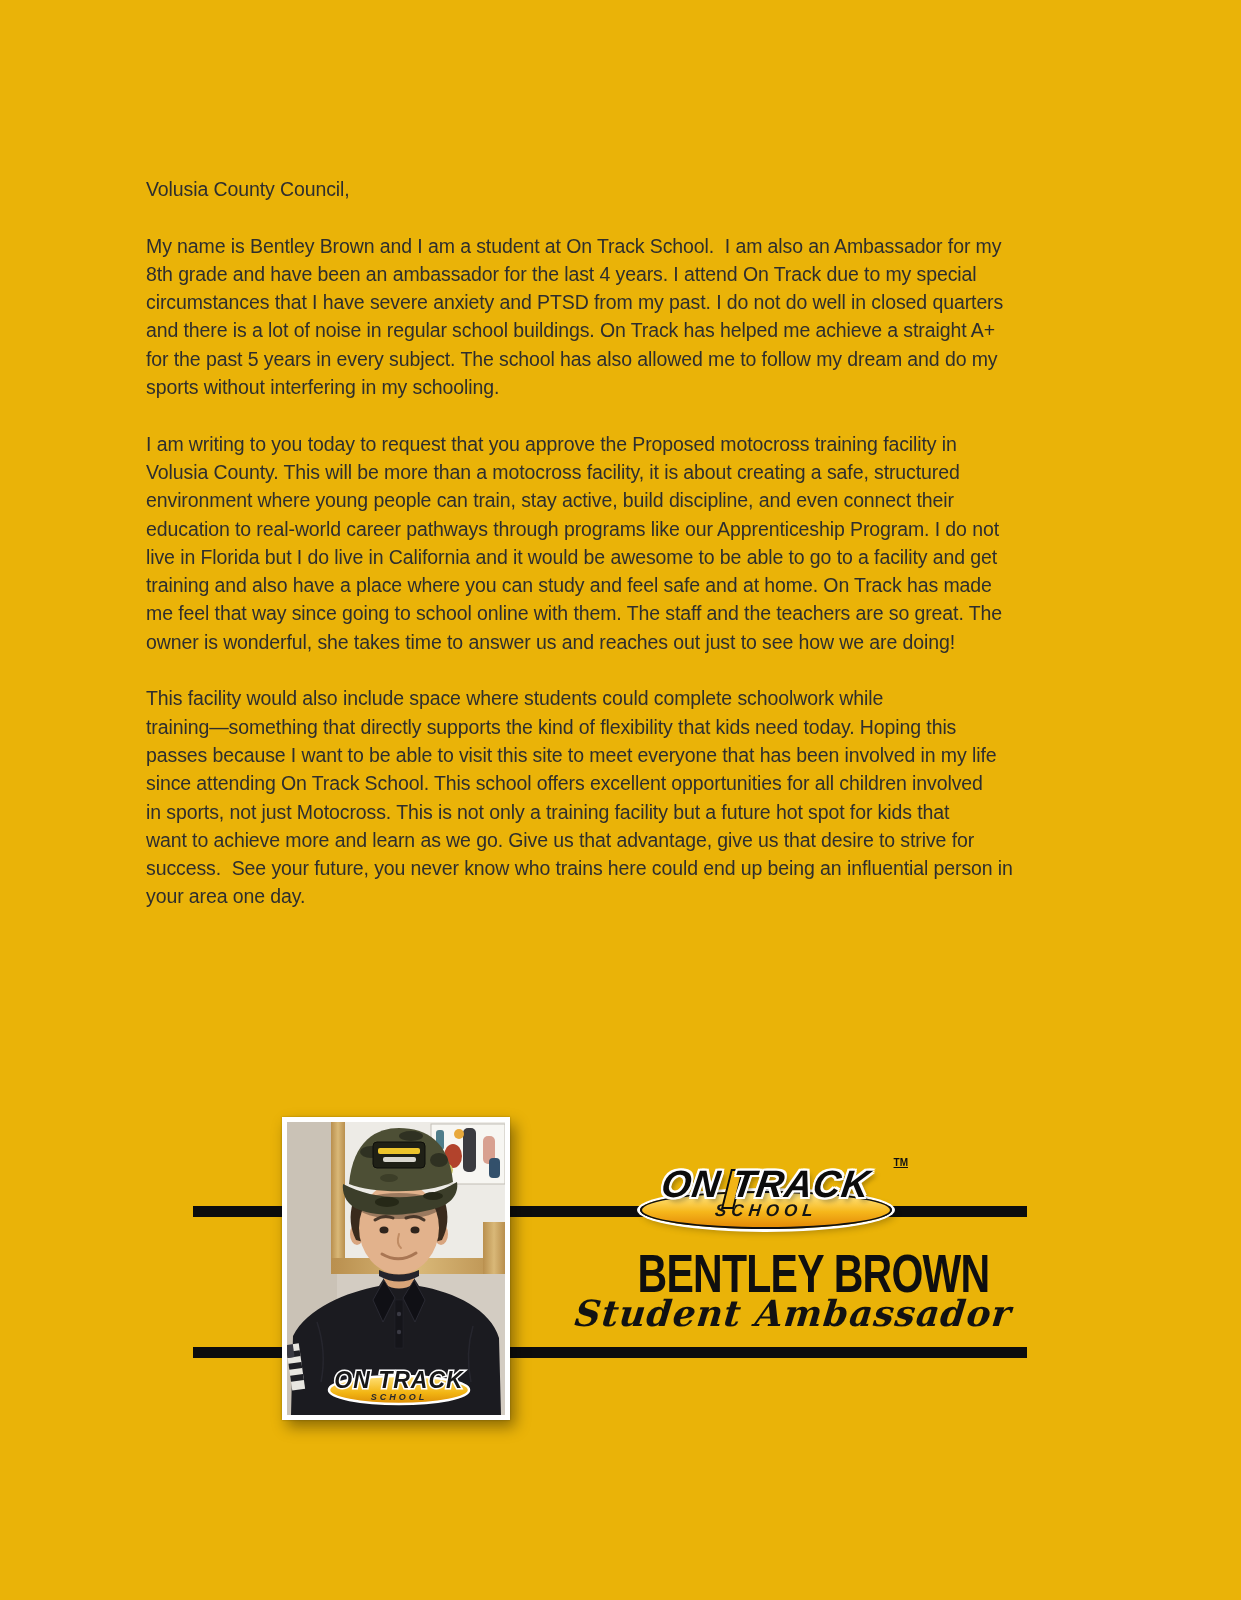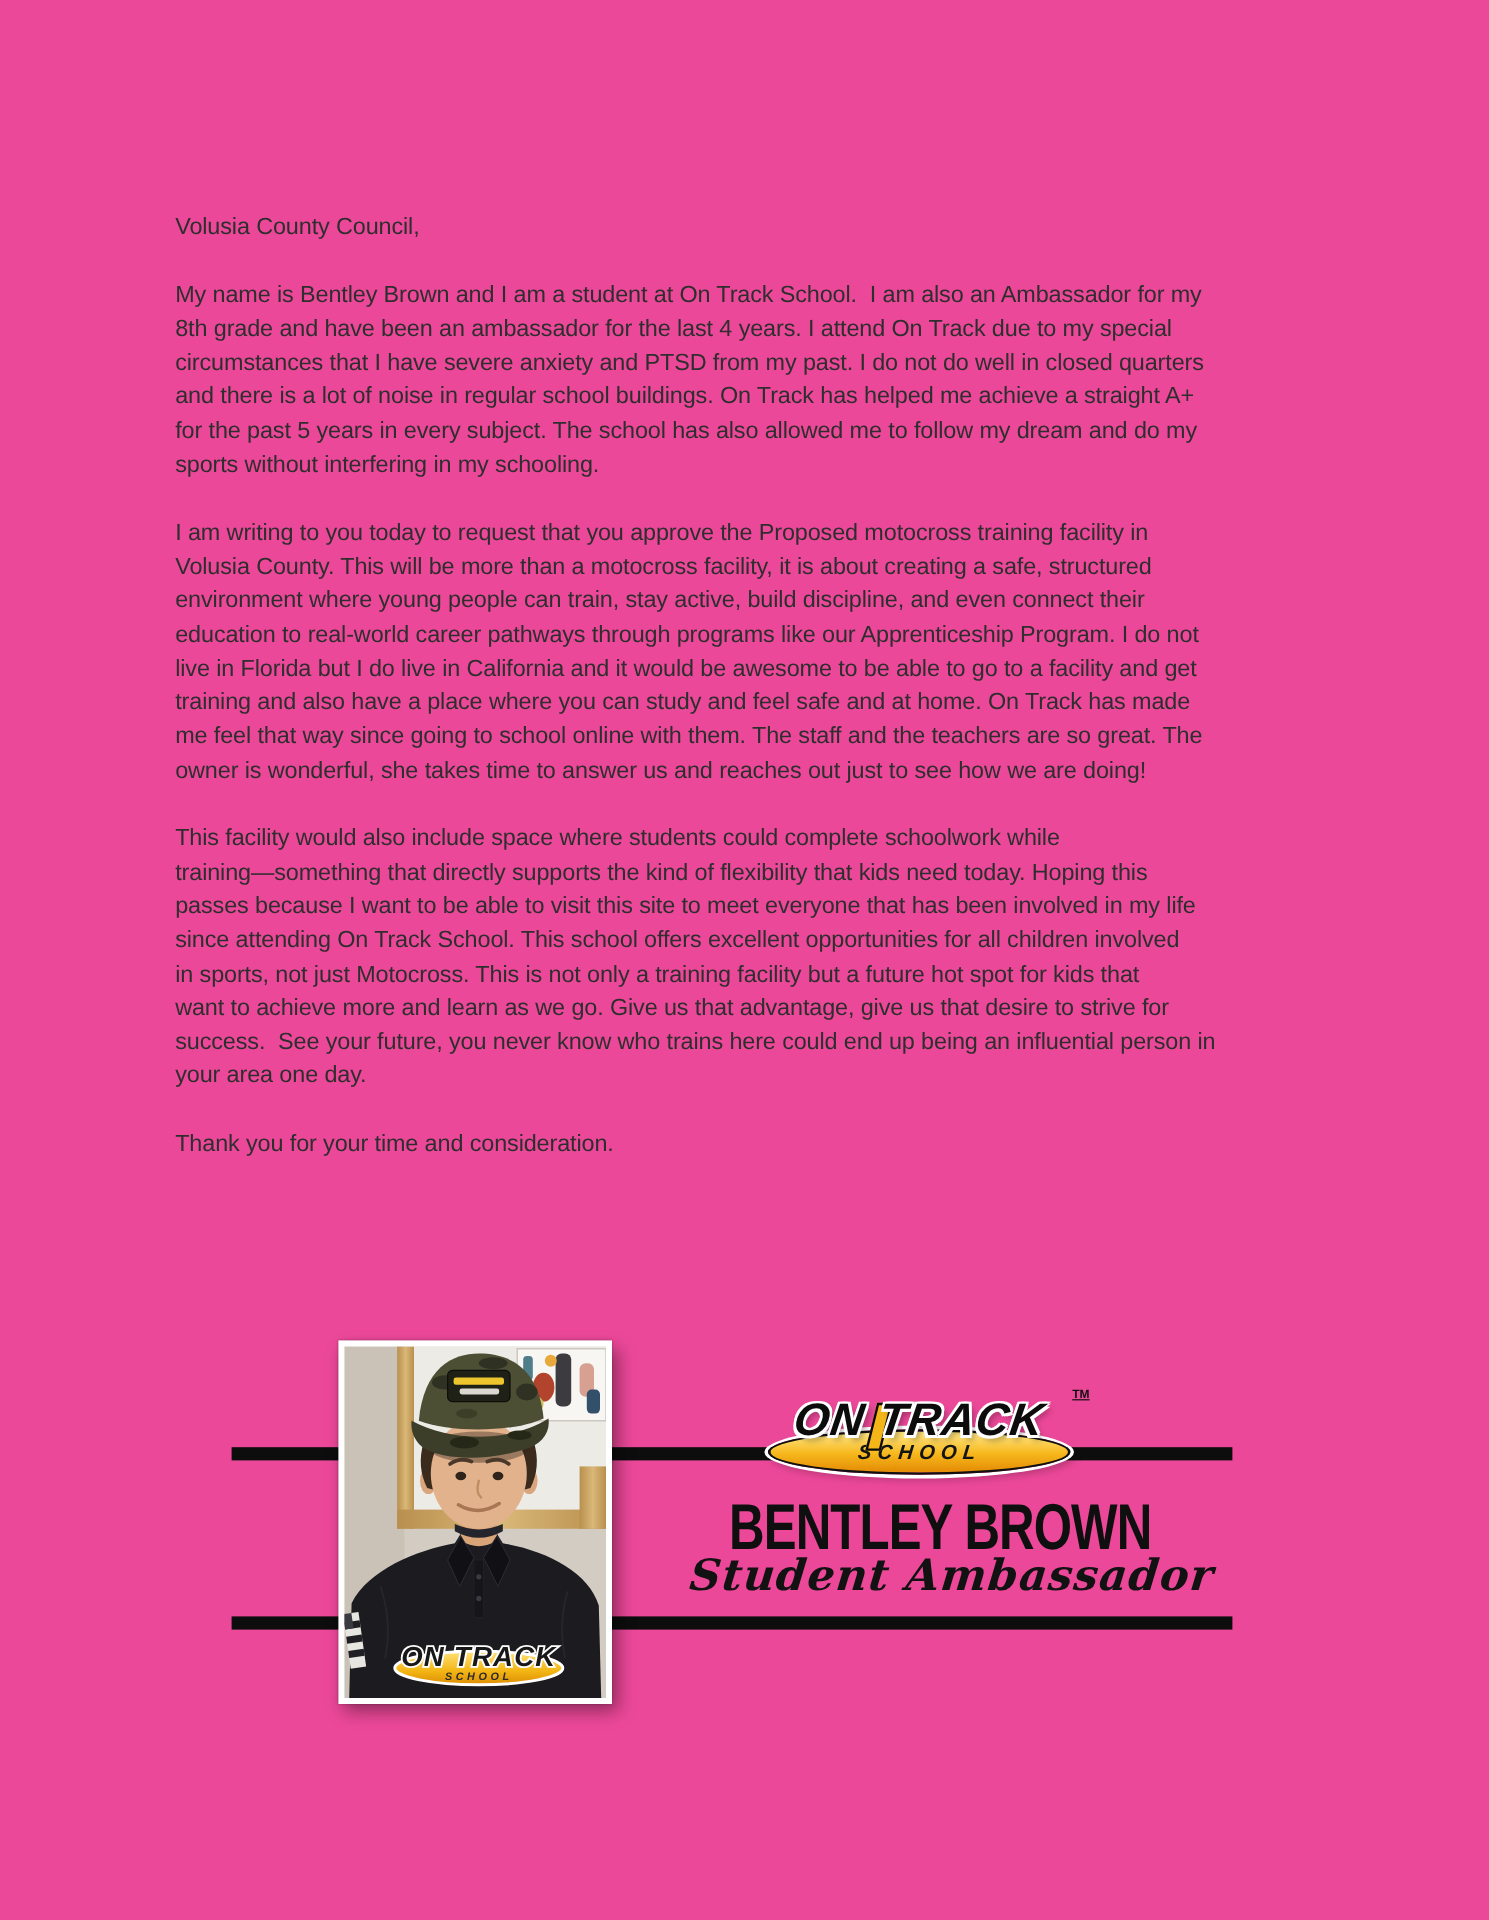--- a/index.html
+++ b/index.html
@@ -1,18 +1,18 @@
 <!DOCTYPE html>
 <html><head>
 <meta charset="utf-8">
 <style>
   html,body { margin:0; padding:0; background:#e9e9e9; }
   .page {
     position:relative; width:1241px; height:1600px; margin:0 auto;
-    background:#ec4899; overflow:hidden;
+    background:#eab308; overflow:hidden;
     font-family:"Liberation Sans", sans-serif;
   }
 
   
   .letter {
     position:absolute; left:146px; top:175px; width:975px;
     font-size:19.5px; line-height:28.3px; letter-spacing:-0.1px;
     color:#2e2e2e;
   }
   .letter .para { margin:0 0 28.3px 0; white-space:pre; }
@@ -56,21 +56,21 @@
       -2px -2px 0 #fff, 2px 2px 0 #fff, -2px 2px 0 #fff, 2px -2px 0 #fff,
       4px 4px 5px rgba(0,0,0,.35);
   }
   .school-logo .tm {
     position:absolute; right:-16px; top:-10px;
     font:700 10px "Liberation Sans", sans-serif; color:#101010; z-index:4;text-decoration:underline;
   }
 
   
   .sig-name {
-    position:absolute; left:552px; top:1246px; width:400px; text-align:center;
+    position:absolute; left:582px; top:1246px; width:400px; text-align:center;
     font:900 54px/1 "Liberation Sans", sans-serif; color:#0f0f0f;
     letter-spacing:-1px; z-index:2;
   }
   .sig-name .squeeze { display:inline-block; transform:scaleX(0.76); transform-origin:center; white-space:nowrap; }
   .sig-title {
     position:absolute; left:575px; top:1294px; width:390px; text-align:center;
     font:italic 700 36px/1.1 "DejaVu Serif", serif; color:#121212;
     letter-spacing:1px; transform:skewX(-6deg); z-index:2; white-space:nowrap;
   }
 </style>
@@ -96,21 +96,20 @@
 me feel that way since going to school online with them. The staff and the teachers are so great. The
 owner is wonderful, she takes time to answer us and reaches out just to see how we are doing!</div>
     <div class="para">This facility would also include space where students could complete schoolwork while
 training—something that directly supports the kind of flexibility that kids need today. Hoping this
 passes because I want to be able to visit this site to meet everyone that has been involved in my life
 since attending On Track School. This school offers excellent opportunities for all children involved
 in sports, not just Motocross. This is not only a training facility but a future hot spot for kids that
 want to achieve more and learn as we go. Give us that advantage, give us that desire to strive for
 success.  See your future, you never know who trains here could end up being an influential person in
 your area one day.</div>
-    <div class="para">Thank you for your time and consideration.</div>
   </div>
 
   <div class="bar top"></div>
   <div class="bar bottom"></div>
 
   <div class="photo-frame">
     <svg width="218" height="293" viewBox="0 0 218 293">
       <defs>
         <linearGradient id="goldChest" x1="0" y1="0" x2="0" y2="1">
           <stop offset="0" stop-color="#ffe27a"></stop>

